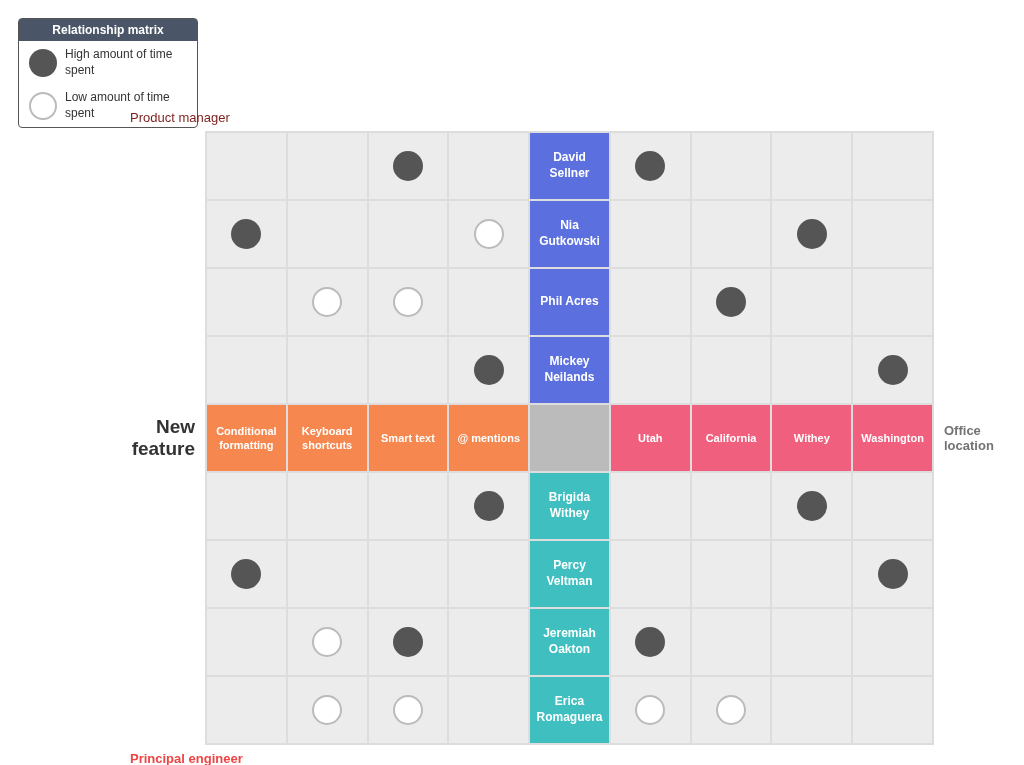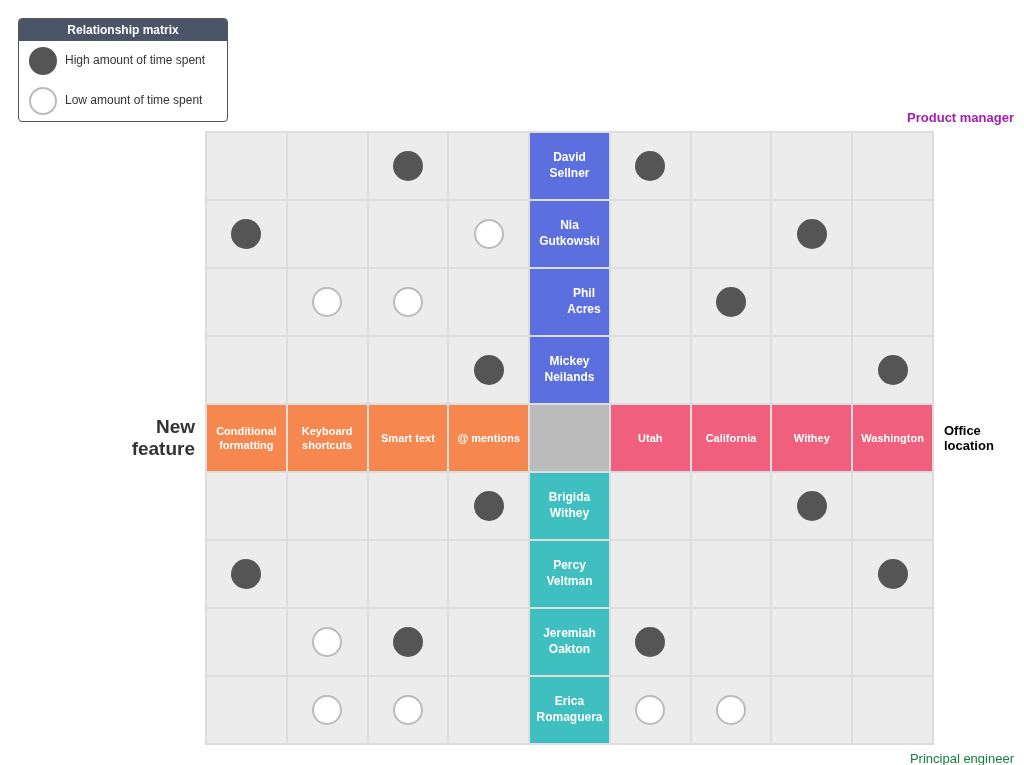--- a/index.html
+++ b/index.html
@@ -11,21 +11,21 @@
       overflow: hidden;
       position: relative;
     }
 
     .legend-box {
       position: absolute;
       top: 18px;
       left: 18px;
       border: 1.5px solid #555;
       border-radius: 4px;
-      width: 210px;
+      width: 180px;
       background: #fff;
       font-size: 12px;
     }
     .legend-title {
       background: #4a5568;
       color: #fff;
       text-align: center;
       padding: 4px 8px;
       font-weight: 600;
       font-size: 12px;
@@ -60,31 +60,31 @@
 
     .matrix-container {
       position: absolute;
       top: 110px;
       left: 130px;
       right: 10px;
       bottom: 40px;
     }
 
     .axis-label-top {
-      text-align: right;
+      text-align: left;
+      font-weight: 400;
+      font-size: 13px;
+      color: #7f1d1d;
+      margin-bottom: 6px;
+    }
+    .axis-label-bottom {
+      text-align: left;
       font-weight: 700;
       font-size: 13px;
-      color: #a21caf;
-      margin-bottom: 6px;
-    }
-    .axis-label-bottom {
-      text-align: right;
-      font-weight: 400;
-      font-size: 13px;
-      color: #15803d;
+      color: #ef4444;
       margin-top: 6px;
     }
 
     .matrix-body {
       display: flex;
       align-items: stretch;
     }
 
     .left-label {
       display: flex;
@@ -97,21 +97,21 @@
       flex-shrink: 0;
       padding-right: 10px;
       text-align: right;
     }
     .right-label {
       display: flex;
       align-items: center;
       justify-content: flex-start;
       font-weight: 700;
       font-size: 13px;
-      color: #000000;
+      color: #737373;
       width: 80px;
       flex-shrink: 0;
       padding-left: 10px;
     }
 
     .grid {
       flex: 1;
       display: grid;
       grid-template-columns: repeat(9, 1fr);
       grid-template-rows: repeat(8, 1fr);
@@ -239,21 +239,21 @@
         </div>
         <div class="cell cell-empty-white"></div>
         <div class="cell cell-empty-white"></div>
         <div class="cell cell-empty-white">
           <div class="cell-dot-empty"></div>
         </div>
         <div class="cell cell-empty-white">
           <div class="cell-dot-empty"></div>
         </div>
         <div class="cell cell-empty-white"></div>
-        <div class="cell cell-pm-blue" style="white-space: pre-line; padding-left: 33px;">Phil Acres</div>
+        <div class="cell cell-pm-blue" style="white-space: pre-line;">Phil Acres</div>
         <div class="cell cell-empty-white"></div>
         <div class="cell cell-empty-white">
           <div class="cell-dot-filled"></div>
         </div>
         <div class="cell cell-empty-white"></div>
         <div class="cell cell-empty-white"></div>
         <div class="cell cell-empty-white"></div>
         <div class="cell cell-empty-white"></div>
         <div class="cell cell-empty-white"></div>
         <div class="cell cell-empty-white">

